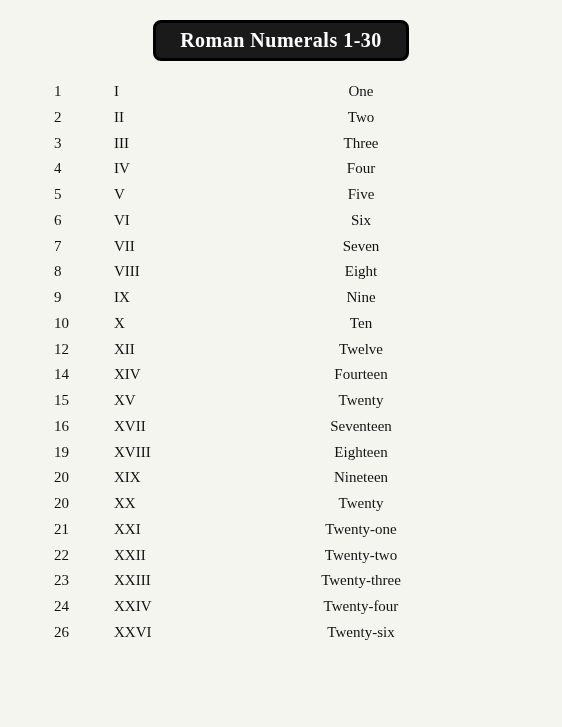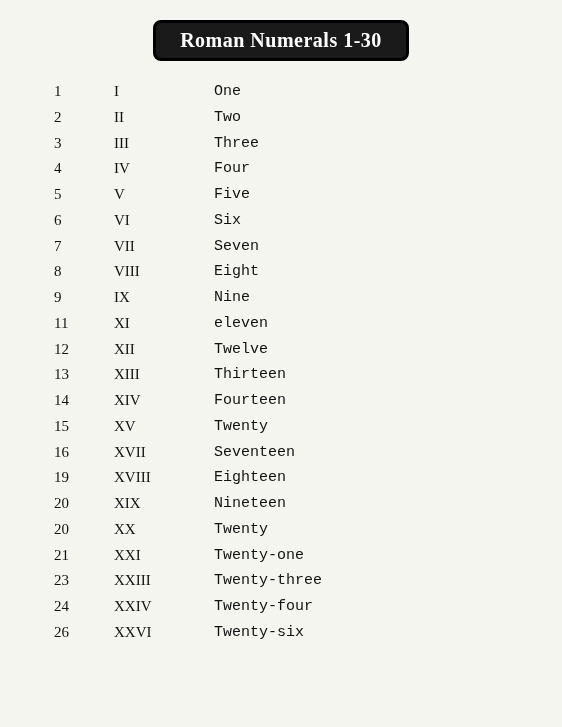--- a/index.html
+++ b/index.html
@@ -40,22 +40,21 @@
     }
     td:nth-child(1) {
       width: 60px;
       text-align: left;
     }
     td:nth-child(2) {
       width: 100px;
       text-align: left;
     }
     td:nth-child(3) {
-      text-align: left;
-      font-family: Liberation Mono, monospace;
+      text-align: center;
     }
   </style>
 </head>
 <body>
 
 <div class="title-box">Roman Numerals 1-30</div>
 
 <div class="table-container">
   <table>
     <tbody id="table-body">
@@ -98,33 +97,28 @@
           <td>8</td>
           <td>VIII</td>
           <td>Eight</td>
         </tr>
         <tr>
           <td>9</td>
           <td>IX</td>
           <td>Nine</td>
         </tr>
         <tr>
-          <td>11</td>
-          <td>XI</td>
-          <td>eleven</td>
+          <td>10</td>
+          <td>X</td>
+          <td>Ten</td>
         </tr>
         <tr>
           <td>12</td>
           <td>XII</td>
           <td>Twelve</td>
-        </tr>
-        <tr>
-          <td>13</td>
-          <td>XIII</td>
-          <td>Thirteen</td>
         </tr>
         <tr>
           <td>14</td>
           <td>XIV</td>
           <td>Fourteen</td>
         </tr>
         <tr>
           <td>15</td>
           <td>XV</td>
           <td>Twenty</td>
@@ -148,20 +142,25 @@
           <td>20</td>
           <td>XX</td>
           <td>Twenty</td>
         </tr>
         <tr>
           <td>21</td>
           <td>XXI</td>
           <td>Twenty-one</td>
         </tr>
         <tr>
+          <td>22</td>
+          <td>XXII</td>
+          <td>Twenty-two</td>
+        </tr>
+        <tr>
           <td>23</td>
           <td>XXIII</td>
           <td>Twenty-three</td>
         </tr>
         <tr>
           <td>24</td>
           <td>XXIV</td>
           <td>Twenty-four</td>
         </tr>
         <tr>

